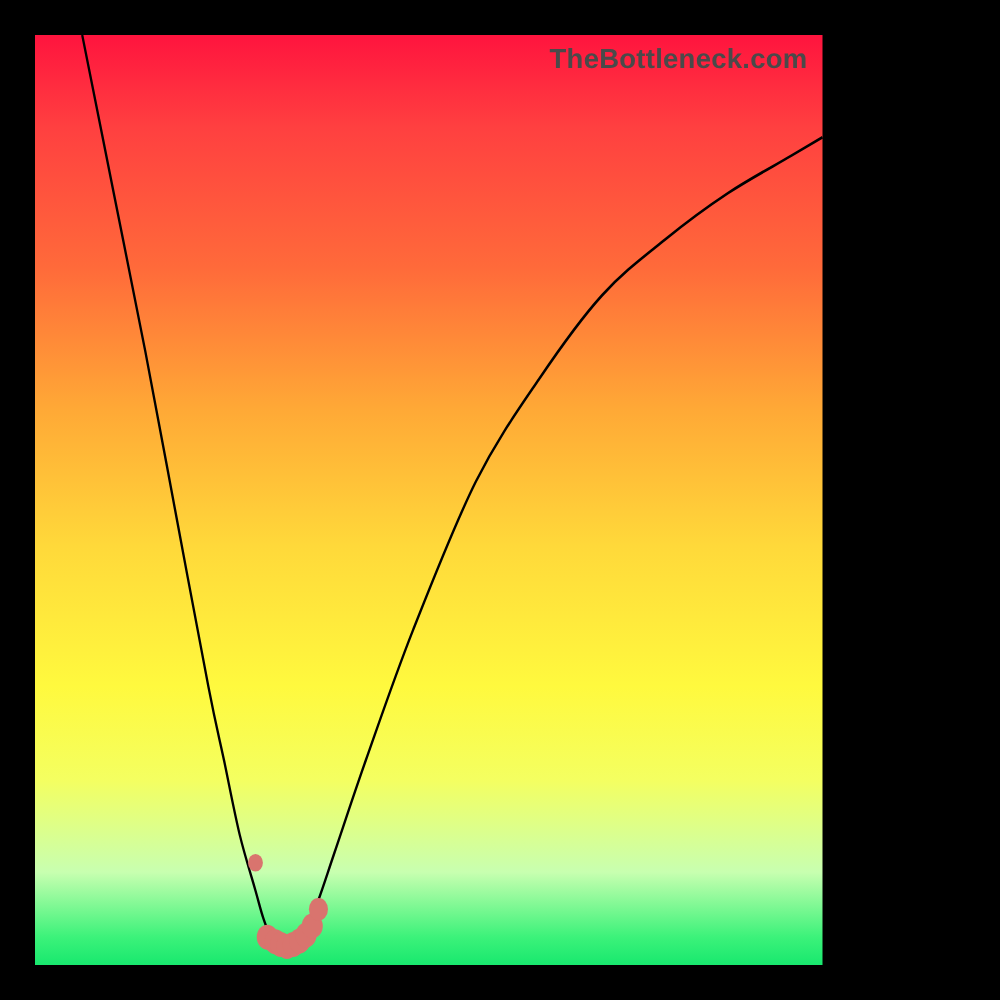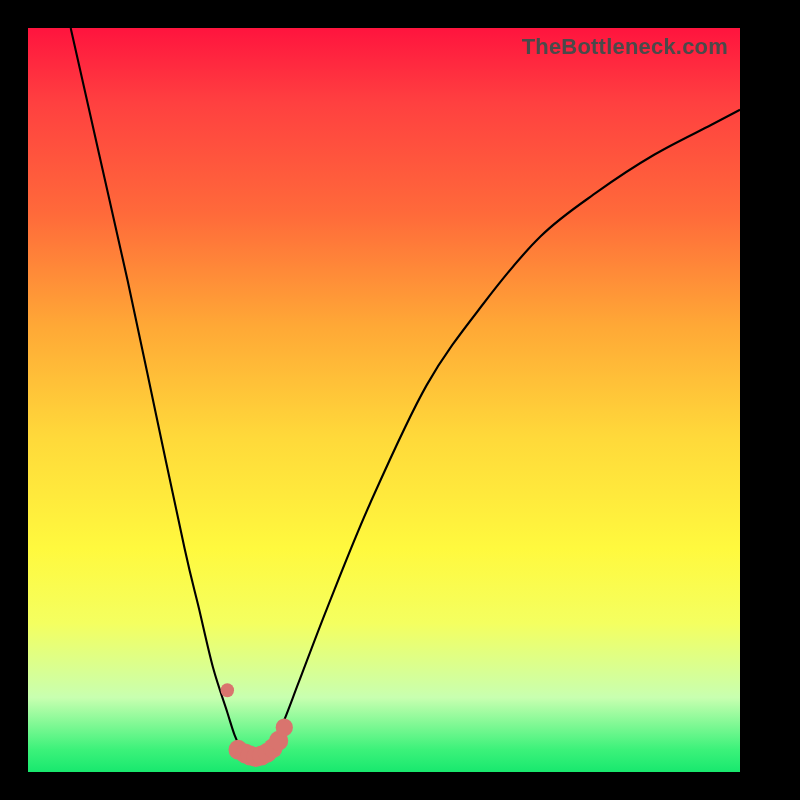--- a/index.html
+++ b/index.html
@@ -7,21 +7,21 @@
   .frame {
     position: relative;
     width: 800px;
     height: 800px;
     background: #000;
   }
   .plot-area {
     position: absolute;
     left: 28px;
     top: 28px;
-    width: 712px;
+    width: 630px;
     height: 744px;
     background: linear-gradient(
       to bottom,
       #ff143e 0%,
       #ff4040 10%,
       #ff6a3a 25%,
       #ffa836 40%,
       #ffd93a 55%,
       #fff93e 70%,
       #f4ff60 80%,

